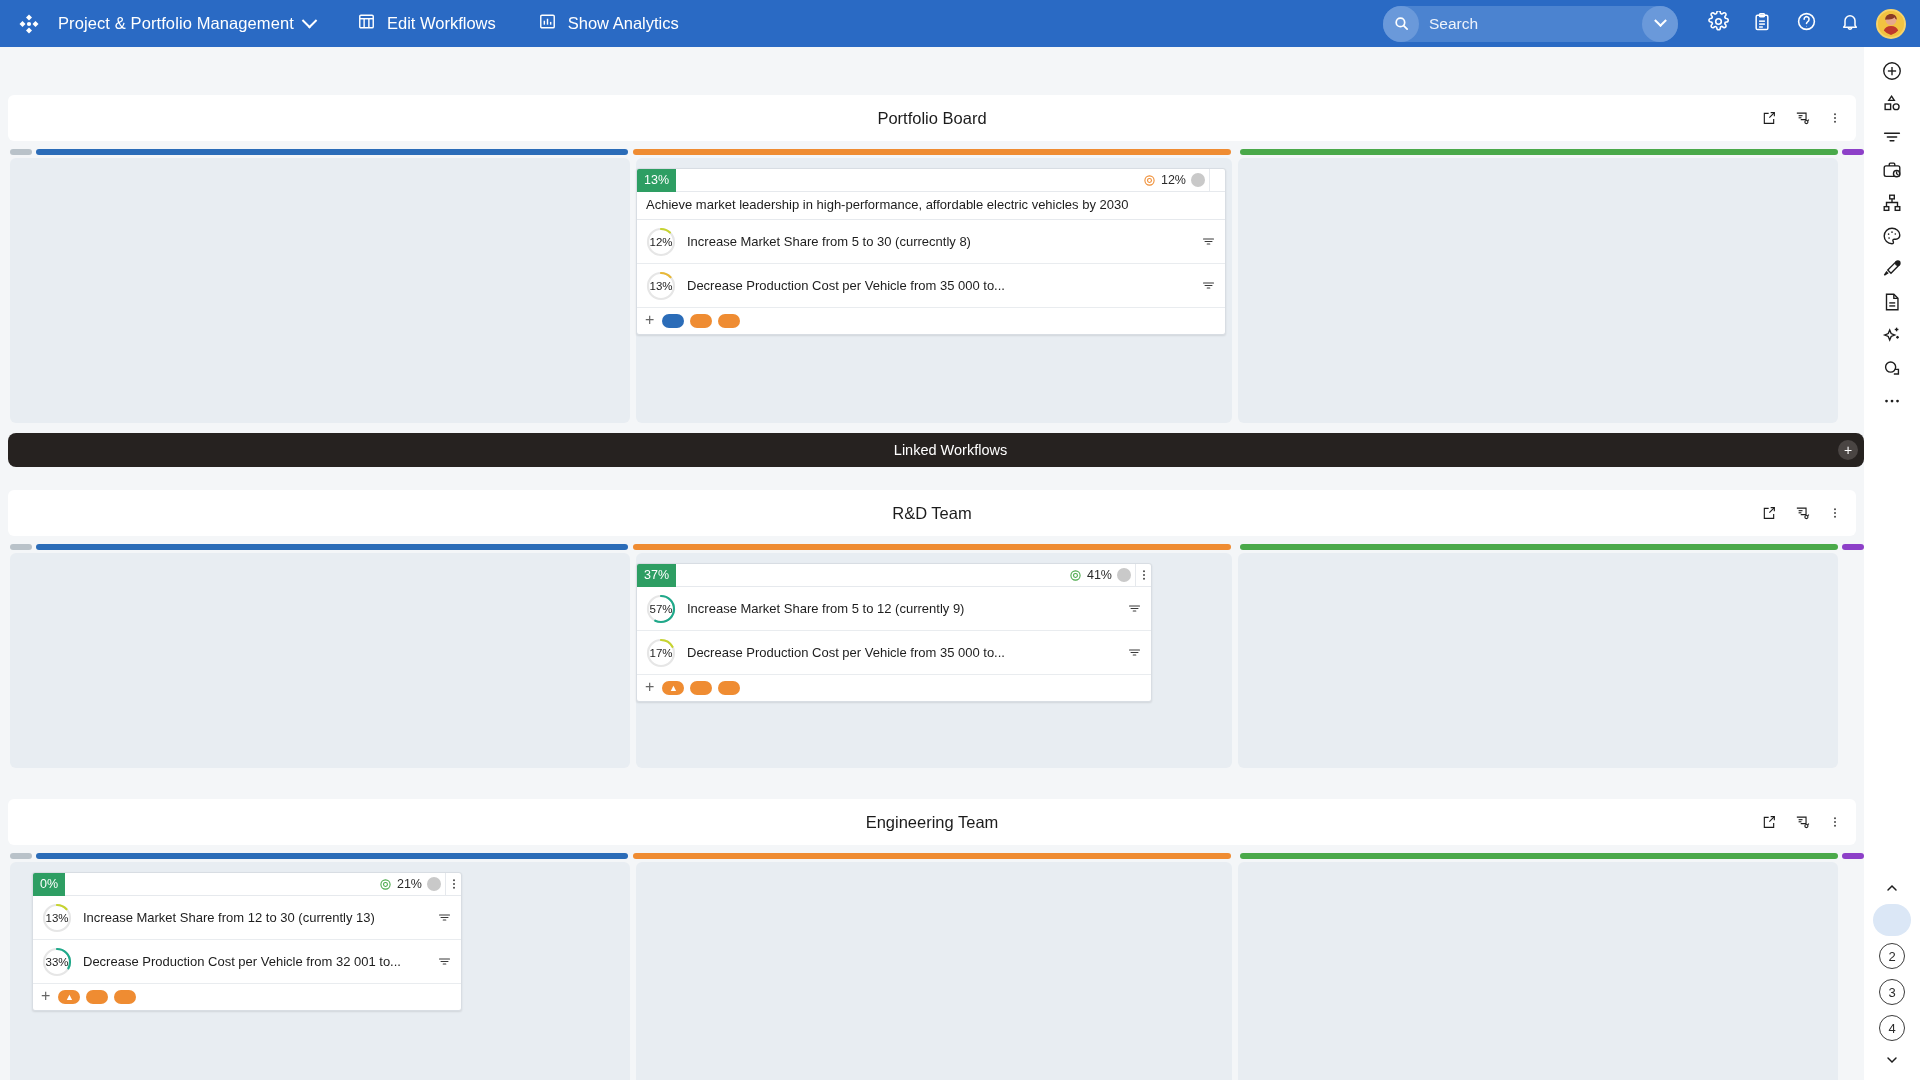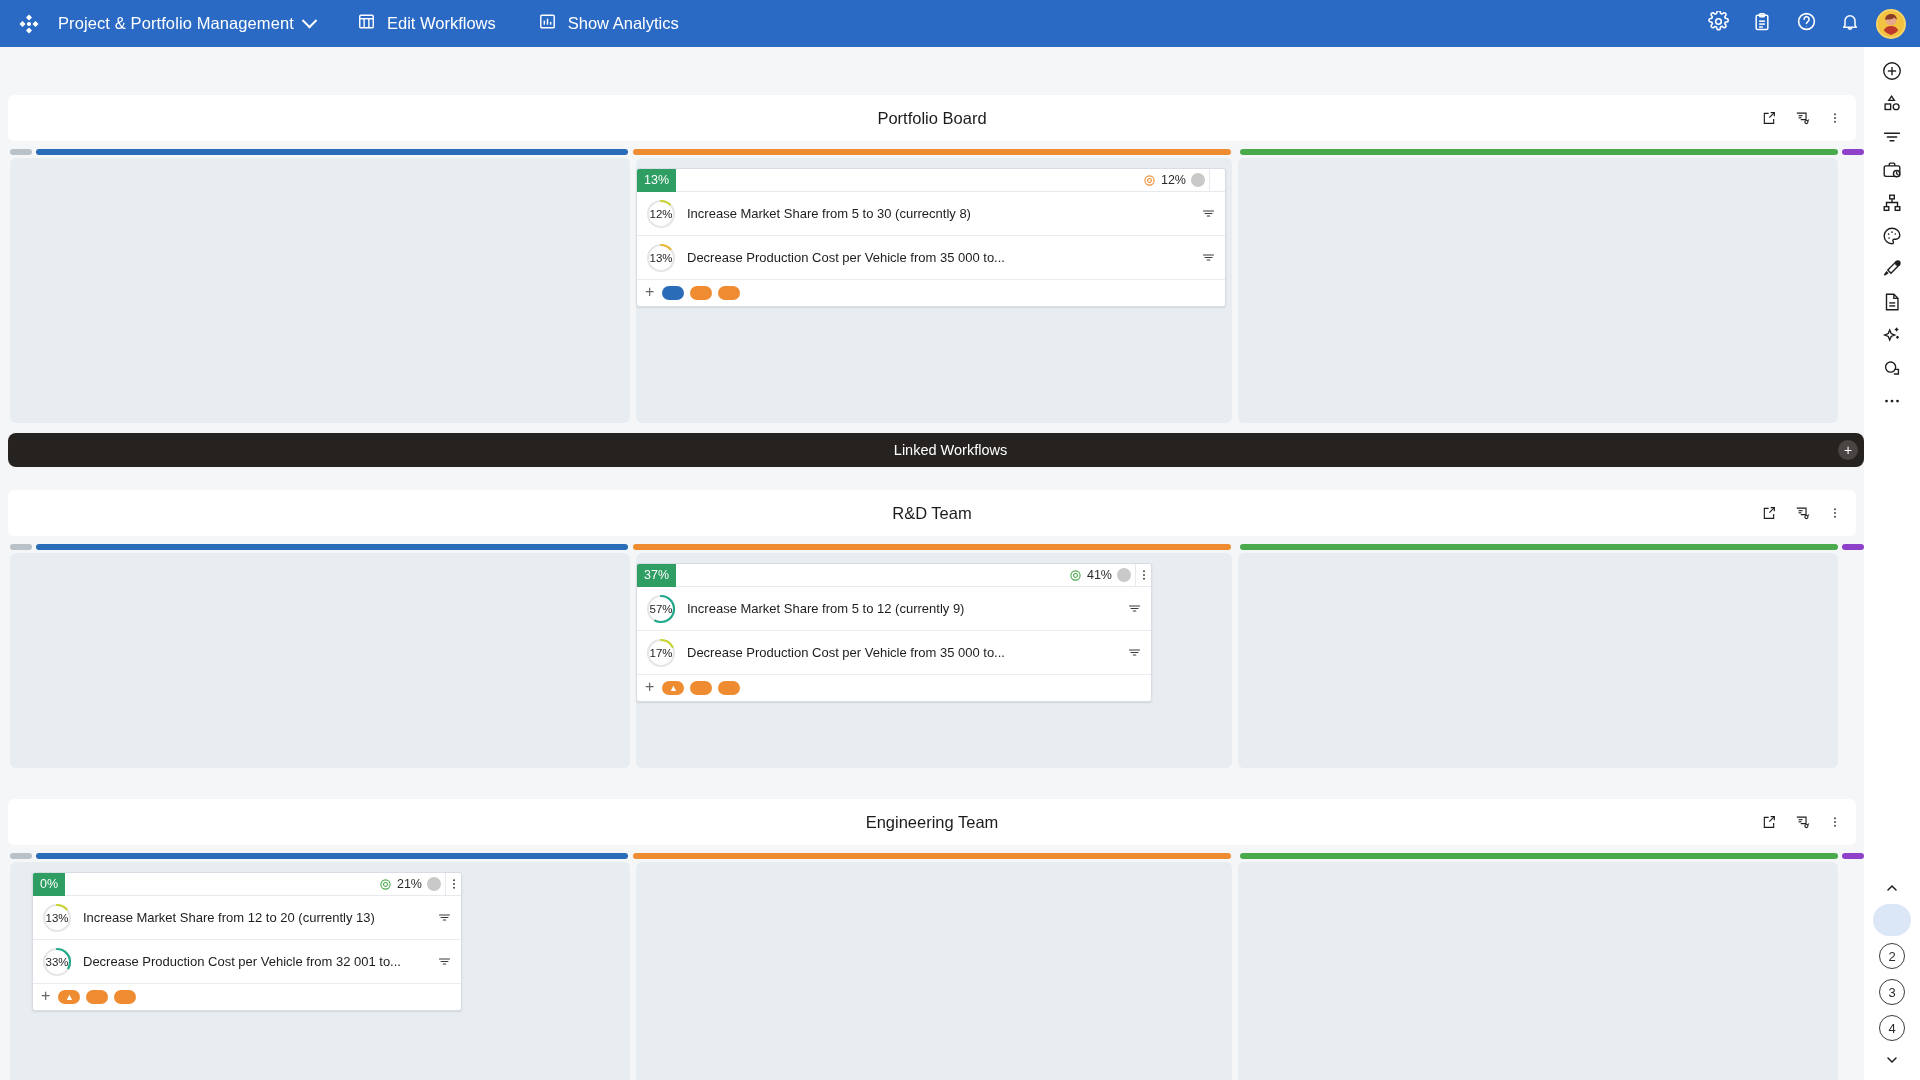--- a/index.html
+++ b/index.html
@@ -187,20 +187,32 @@
         <line x1="8" y1="16" x2="8" y2="11"></line>
           <line x1="12" y1="16" x2="12" y2="8.5"></line>
         <line x1="16" y1="16" x2="16" y2="12.5"></line>
       </svg>
     </span>
     <span>Show Analytics</span>
   </div>
 
   <div class="tb-spacer"></div>
 
+  <div class="searchbox">
+    <div class="search-ico-wrap">
+      <svg width="17" height="17" viewBox="0 0 24 24" fill="none" stroke="#fff" stroke-width="2.4">
+        <circle cx="10.5" cy="10.5" r="6"></circle>
+          <line x1="15" y1="15" x2="20" y2="20" stroke-linecap="round"></line>
+      </svg>
+    </div>
+    <span class="search-label">Search</span>
+    <div class="search-caret">
+      <span class="caret-d"></span>
+    </div>
+  </div>
 
   <div class="tb-icon">
     <span>
       <svg width="21" height="21" viewBox="0 0 24 24" fill="none" stroke="#fff" stroke-width="1.8">
         <circle cx="12" cy="12" r="3.2"></circle>
         <path d="M19.4 13.5a1.6 1.6 0 00.3 1.8l.1.1a2 2 0 11-2.8 2.8l-.1-.1a1.6 1.6 0 00-1.8-.3 1.6 1.6 0 00-1 1.5v.2a2 2 0 11-4 0v-.1a1.6 1.6 0 00-1-1.5 1.6 1.6 0 00-1.8.3l-.1.1a2 2 0 11-2.8-2.8l.1-.1a1.6 1.6 0 00.3-1.8 1.6 1.6 0 00-1.5-1h-.2a2 2 0 110-4h.1a1.6 1.6 0 001.5-1 1.6 1.6 0 00-.3-1.8l-.1-.1a2 2 0 112.8-2.8l.1.1a1.6 1.6 0 001.8.3h.1a1.6 1.6 0 001-1.5v-.2a2 2 0 114 0v.1a1.6 1.6 0 001 1.5 1.6 1.6 0 001.8-.3l.1-.1a2 2 0 112.8 2.8l-.1.1a1.6 1.6 0 00-.3 1.8v.1a1.6 1.6 0 001.5 1h.2a2 2 0 110 4h-.1a1.6 1.6 0 00-1.5 1z"></path>
       </svg>
     </span>
   </div>
   <div class="tb-icon">
@@ -403,20 +415,21 @@
                     <svg width="13" height="13" viewBox="0 0 24 24" fill="none" stroke="#ef8c32" stroke-width="2">
     <circle cx="12" cy="12" r="8.5"></circle>
                       <circle cx="12" cy="12" r="3.6"></circle>
                     </svg>
                   </span>
         <span class="head-pct">12%</span>
         <span class="head-dot"></span>
       </div>
       <div class="kebab"></div>
     </div>
+    <div class="card-title">Achieve market leadership in high-performance, affordable electric vehicles by 2030</div>
 
     <div class="kr-row">
       <div class="ring" style="position:relative">
         <svg width="30" height="30" viewBox="0 0 30 30" style="position:absolute">
     <circle cx="15" cy="15" r="13" fill="none" stroke="#e6e6e6" stroke-width="2.2"></circle>
     <circle cx="15" cy="15" r="13" fill="none" stroke="#c7d42e" stroke-width="2.2" stroke-dasharray="9.801769079200156 71.87963991413447" stroke-linecap="round" transform="rotate(-90 15 15)"></circle>
                   </svg>
         <span style="position:relative;z-index:2">12%</span>
       </div>
       <div class="kr-text">Increase Market Share from 5 to 30 (currecntly 8)</div>
@@ -644,21 +657,21 @@
     </div>
 
     <div class="kr-row">
       <div class="ring" style="position:relative">
         <svg width="30" height="30" viewBox="0 0 30 30" style="position:absolute">
     <circle cx="15" cy="15" r="13" fill="none" stroke="#e6e6e6" stroke-width="2.2"></circle>
     <circle cx="15" cy="15" r="13" fill="none" stroke="#c7d42e" stroke-width="2.2" stroke-dasharray="10.618583169133501 71.06282582420113" stroke-linecap="round" transform="rotate(-90 15 15)"></circle>
                   </svg>
         <span style="position:relative;z-index:2">13%</span>
       </div>
-      <div class="kr-text">Increase Market Share from 12 to 20 (currently 13)</div>
+      <div class="kr-text">Increase Market Share from 12 to 30 (currently 13)</div>
       <div class="filter-ico">
                   <svg width="15" height="15" viewBox="0 0 24 24" stroke="#3a3a3a" stroke-width="1.9" stroke-linecap="round">
     <line x1="4" y1="8" x2="20" y2="8"></line>
                     <line x1="6.5" y1="12" x2="17.5" y2="12"></line>
                     <line x1="10" y1="16" x2="14" y2="16"></line>
                   </svg>
                 </div>
     </div>
     <div class="kr-row">
       <div class="ring" style="position:relative">

